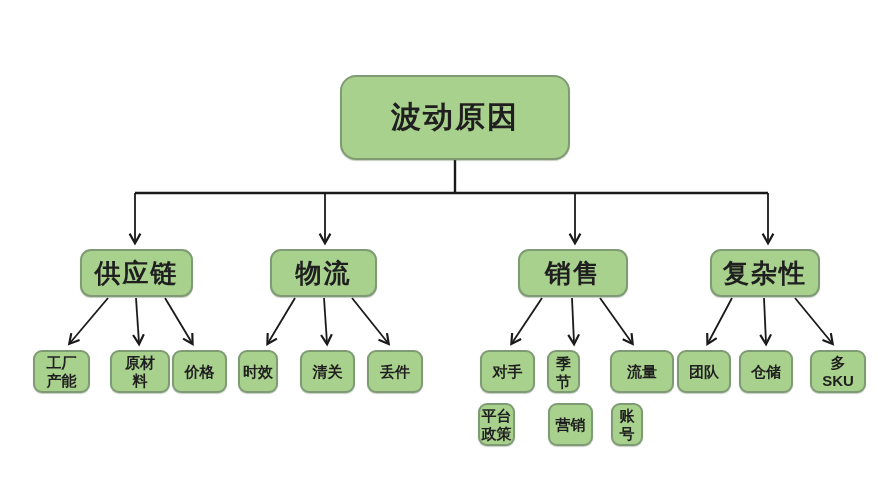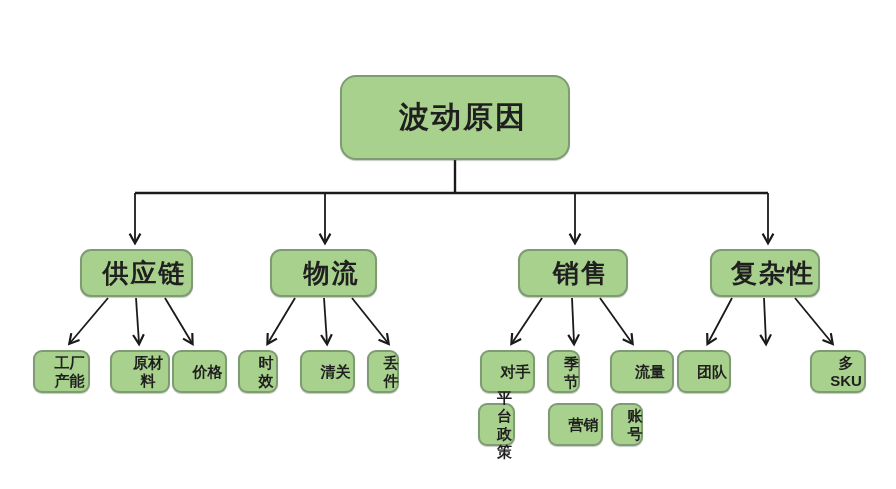--- a/index.html
+++ b/index.html
@@ -35,21 +35,20 @@
     position: absolute;
     display: flex;
     align-items: center;
     justify-content: center;
     background: var(--node-fill);
     border: 2px solid var(--node-border);
     color: var(--text);
     text-align: center;
     z-index: 1;
     box-shadow: 0 1px 1px rgba(90,110,80,0.35);
-    padding-left: 16px;
   }
   .node-label { white-space: pre-line; }
   .root-node {
     left: 340px; top: 75px; width: 230px; height: 85px;
     border-radius: 16px;
     font-size: 30px; font-weight: bold; letter-spacing: 2px;
   }
   .branch-node {
     top: 249px; height: 48px;
     border-radius: 11px;
@@ -127,46 +126,49 @@
   <div class="node leaf-node" style="left:172px;top:350px;width:55px;">
     <span class="node-label">价格</span>
   </div>
 
   <div class="node leaf-node" style="left:238px;top:350px;width:40px;">
     <span class="node-label">时效</span>
   </div>
   <div class="node leaf-node" style="left:300px;top:350px;width:55px;">
     <span class="node-label">清关</span>
   </div>
-  <div class="node leaf-node" style="left:367px;top:350px;width:32px;">
+  <div class="node leaf-node" style="left:367px;top:350px;width:56px;">
     <span class="node-label">丢件</span>
   </div>
 
   <div class="node leaf-node" style="left:480px;top:350px;width:55px;">
     <span class="node-label">对手</span>
   </div>
   <div class="node leaf-node" style="left:547px;top:350px;width:33px;align-items:flex-end;">
     <span class="node-label">季节</span>
   </div>
   <div class="node leaf-node" style="left:610px;top:350px;width:64px;">
     <span class="node-label">流量</span>
   </div>
 
   <div class="node leaf-node" style="left:677px;top:350px;width:54px;">
     <span class="node-label">团队</span>
   </div>
+  <div class="node leaf-node" style="left:739px;top:350px;width:54px;">
+    <span class="node-label">仓储</span>
+  </div>
   <div class="node leaf-node" style="left:810px;top:350px;width:56px;">
     <span class="node-label">多
 SKU</span>
   </div>
 
   <div class="node leaf-node" style="left:478px;top:403px;width:37px;">
     <span class="node-label">平台
 政策</span>
   </div>
-  <div class="node leaf-node" style="left:548px;top:403px;width:55px;">
+  <div class="node leaf-node" style="left:548px;top:403px;width:45px;">
     <span class="node-label">营销</span>
   </div>
   <div class="node leaf-node" style="left:611px;top:403px;width:32px;justify-content:center;">
     <span class="node-label">账号</span>
   </div>
 
 </div>
 
 </body></html>

